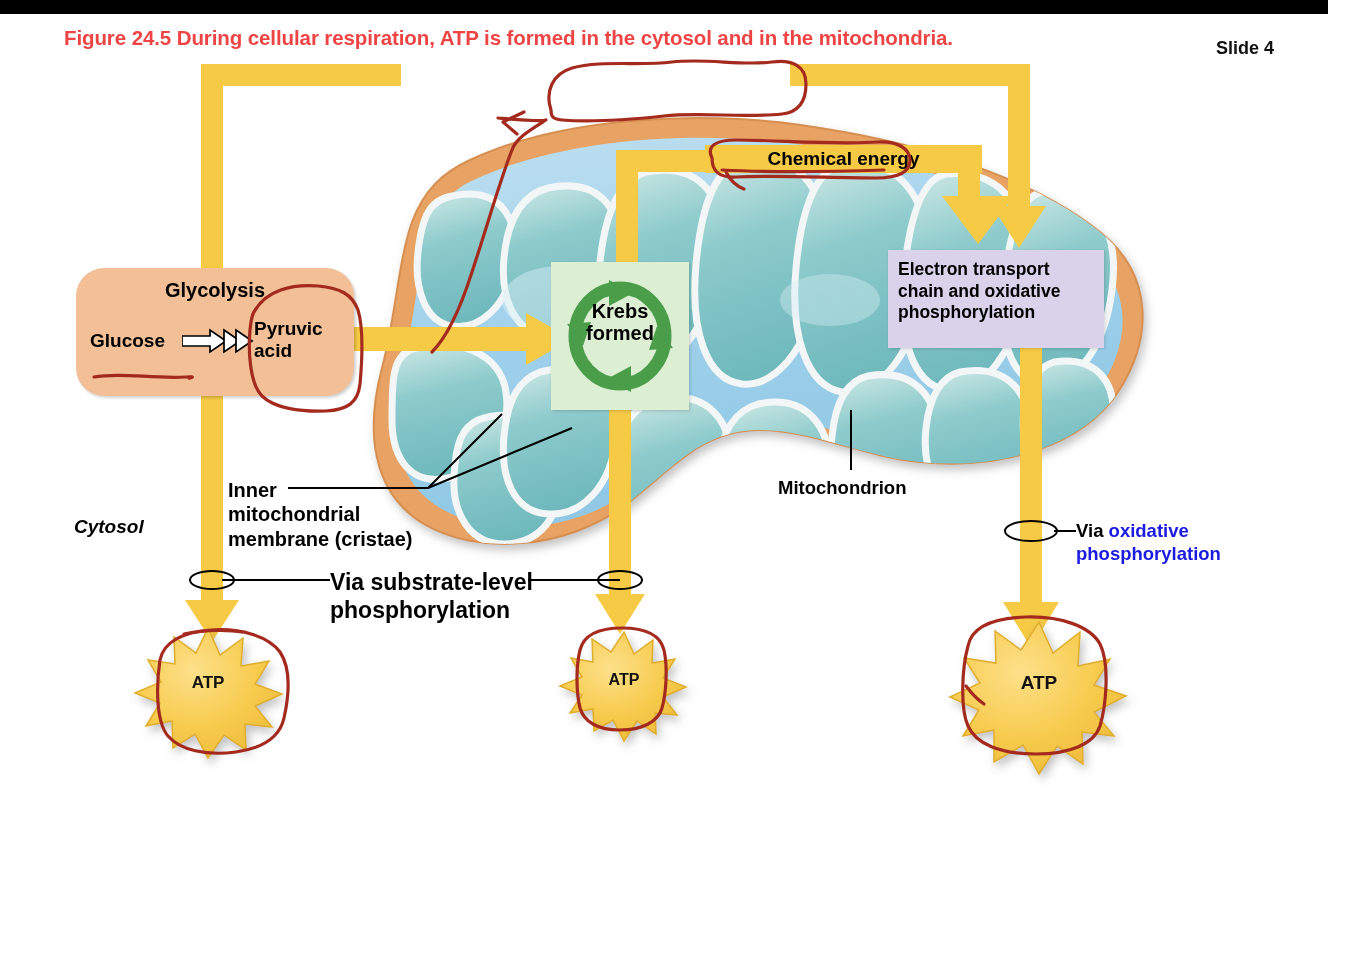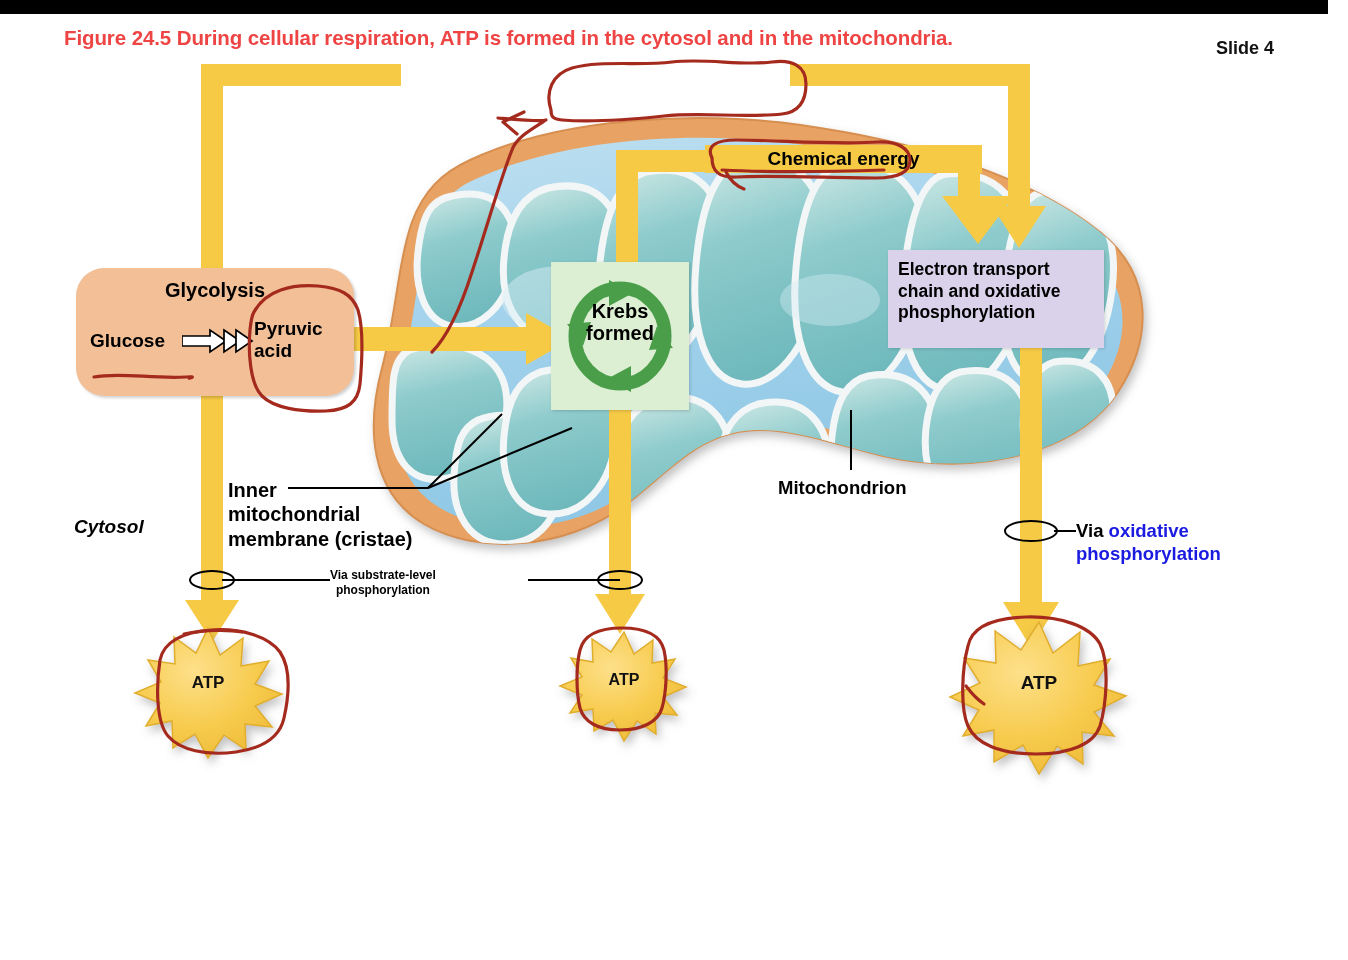--- a/index.html
+++ b/index.html
@@ -94,22 +94,21 @@
     position: absolute; font-weight: bold; color: #000;
   }
   #cytosol-label {
     left: 74px; top: 498px; font-size: 19px; font-style: italic; margin-top: 18px;
   }
   #inner-membrane-label {
     left: 228px; top: 478px; font-size: 20px; line-height: 1.22;
   }
   #mitochondrion-label { left: 778px; top: 477px; font-size: 18.5px; }
   #substrate-label {
-    left: 330px; top: 568px; font-size: 12px; line-height: 1.22;
-    text-align: center;
+    left: 330px; top: 568px; font-size: 23px; line-height: 1.22;
   }
   #oxphos-label {
     left: 1076px; top: 520px; font-size: 18.5px; line-height: 1.22;
   }
   #oxphos-label .blue { color: #1a1ae0; }
 
   .atp-text {
     position: absolute; font-weight: bold; color: #111;
     text-align: center; z-index: 4;
   }

